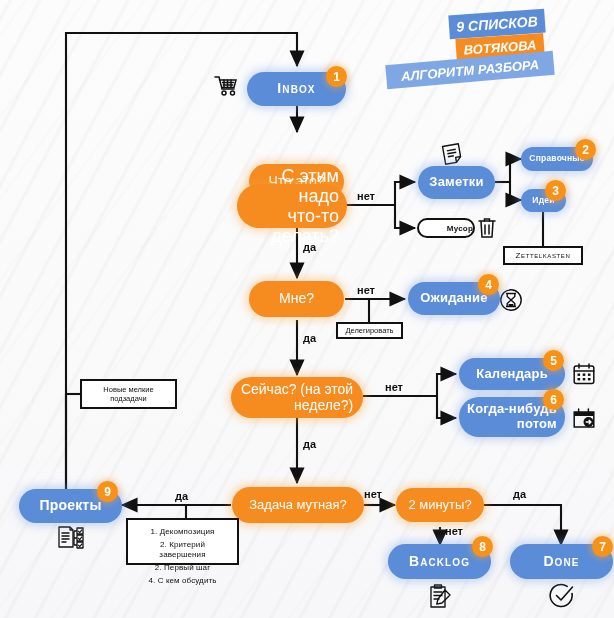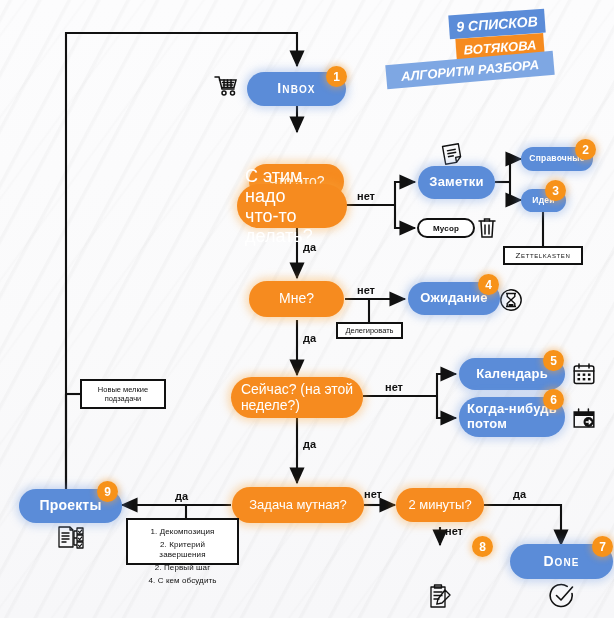--- a/index.html
+++ b/index.html
@@ -31,21 +31,21 @@
     overflow:hidden;
   }
 
   
   svg.wires{position:absolute;left:0;top:0;width:614px;height:618px;pointer-events:none;}
 
   
   .node{
     position:absolute;
     display:flex;align-items:center;justify-content:center;
-    text-align:left;
+    text-align:right;
     border-radius:999px;
     color:#ffffff;
     box-sizing:border-box;
     line-height:1.12;
     padding:6px 8px;
   }
   .node.blue{
     background:#5b8cd8;
     box-shadow:0 0 9px 3px rgba(120,160,225,0.38);
     font-weight:bold;
@@ -72,21 +72,21 @@
     box-shadow:0 0 6px 2px rgba(250,165,60,0.45);
     z-index:5;
   }
 
   
   .pill-white{
     position:absolute;
     background:#ffffff;
     border:2px solid #111;
     border-radius:999px;
-    display:flex;align-items:center;justify-content:center;
+    display:flex;align-items:center;justify-content:flex-end;
     font-size:8px;color:#111;font-weight:bold;
     letter-spacing:0.2px;
     box-sizing:border-box;
   }
   
   .boxw{
     position:absolute;
     background:#ffffff;
     border:2px solid #111;
     display:flex;align-items:center;justify-content:center;
@@ -377,21 +377,21 @@
   </div>
 
   <div class="node blue" style="left:459px;top:397px;width:106px;height:40px;font-size:13px;white-space:pre-line;">
     <span>Когда-нибудь
 потом</span>
   </div>
   <div class="badge" style="left:543px;top:389px;">
     <span>6</span>
   </div>
 
-  <div class="boxw" style="left:80px;top:379px;width:86px;height:30px;font-size:7.5px;white-space:pre-line;">
+  <div class="boxw" style="left:80px;top:379px;width:97px;height:30px;font-size:7.5px;white-space:pre-line;">
     <span>Новые мелкие
 подзадачи</span>
   </div>
 
   <div class="node orange" style="left:232px;top:487px;width:132px;height:36px;font-size:13px;">
     <span>Задача мутная?</span>
   </div>
   <div class="elabel" style="left:175px;top:490px;">
     <span>да</span>
   </div>
@@ -418,20 +418,23 @@
   <div class="node orange" style="left:396px;top:488px;width:88px;height:34px;font-size:13px;">
     <span>2 минуты?</span>
   </div>
   <div class="elabel" style="left:513px;top:488px;">
     <span>да</span>
   </div>
   <div class="elabel" style="left:445px;top:525px;">
     <span>нет</span>
   </div>
 
+  <div class="node blue small-caps" style="left:388px;top:544px;width:103px;height:35px;">
+    <span>Backlog</span>
+  </div>
   <div class="badge" style="left:472px;top:536px;">
     <span>8</span>
   </div>
 
   <div class="node blue small-caps" style="left:510px;top:544px;width:103px;height:35px;">
     <span>Done</span>
   </div>
   <div class="badge" style="left:592px;top:536px;">
     <span>7</span>
   </div>

